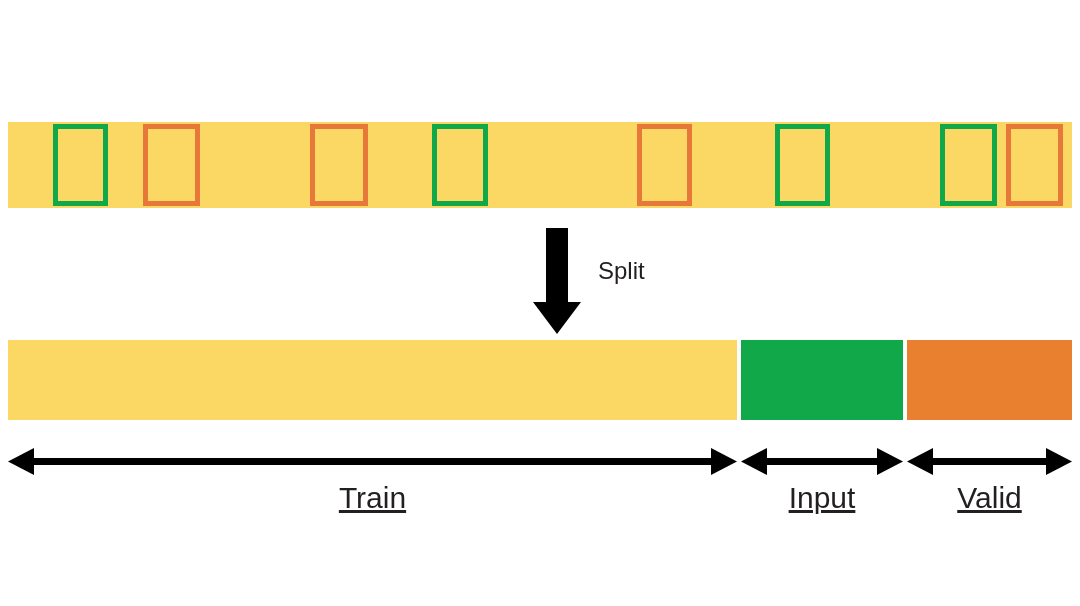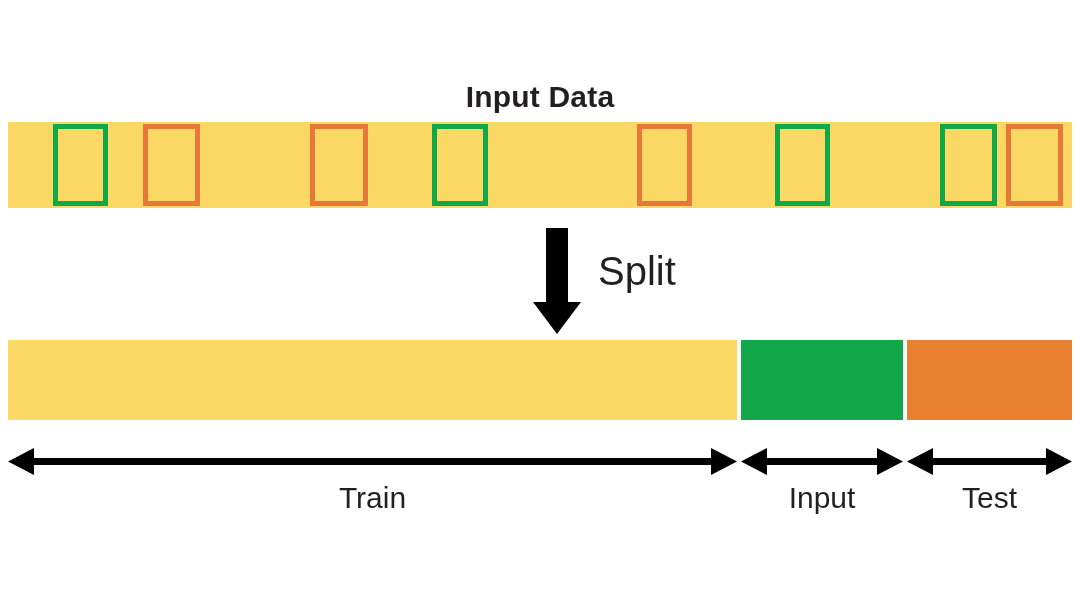--- a/index.html
+++ b/index.html
@@ -58,21 +58,21 @@
     position: absolute;
     left: 524px;
     top: 228px;
     width: 66px;
     height: 108px;
   }
   .split-label {
     position: absolute;
     left: 598px;
     top: 252px;
-    font-size: 40px;
+    font-size: 24px;
     font-weight: normal;
     color: #231f20;
     line-height: 38px;
   }
 
   
   .seg {
     position: absolute;
     top: 340px;
     height: 80px;
@@ -91,31 +91,31 @@
   .measure.valid { left: 741px; width: 162px; }
   .measure.test  { left: 907px; width: 165px; }
 
   .measure-label {
     position: absolute;
     top: 478px;
     text-align: center;
     font-size: 30px;
     color: #231f20;
     line-height: 40px;
+    text-decoration: underline;
   }
   .measure-label.train { left: 8px;   width: 729px; }
   .measure-label.valid { left: 741px; width: 162px; }
   .measure-label.test  { left: 907px; width: 165px; }
 </style>
 </head>
 <body>
 
 <div id="canvas">
 
-  <div class="title">Input Data</div>
 
   <div class="input-bar"></div>
 
   <div class="marker green" style="left:53px;  width:55px;"></div>
   <div class="marker orange" style="left:143px; width:57px;"></div>
   <div class="marker orange" style="left:310px; width:58px;"></div>
   <div class="marker green" style="left:432px; width:56px;"></div>
   <div class="marker orange" style="left:637px; width:55px;"></div>
   <div class="marker green" style="left:775px; width:55px;"></div>
   <div class="marker green" style="left:940px; width:57px;"></div>
@@ -144,15 +144,15 @@
   </svg>
 
   <svg class="measure test" viewBox="0 0 165 32" preserveAspectRatio="none">
     <rect x="20" y="12" width="125" height="7" fill="#000000"></rect>
     <polygon points="0,15.5 26,2 26,29" fill="#000000"></polygon>
     <polygon points="165,15.5 139,2 139,29" fill="#000000"></polygon>
   </svg>
 
   <div class="measure-label train">Train</div>
   <div class="measure-label valid">Input</div>
-  <div class="measure-label test">Test</div>
+  <div class="measure-label test">Valid</div>
 
 </div>
 
 </body></html>

